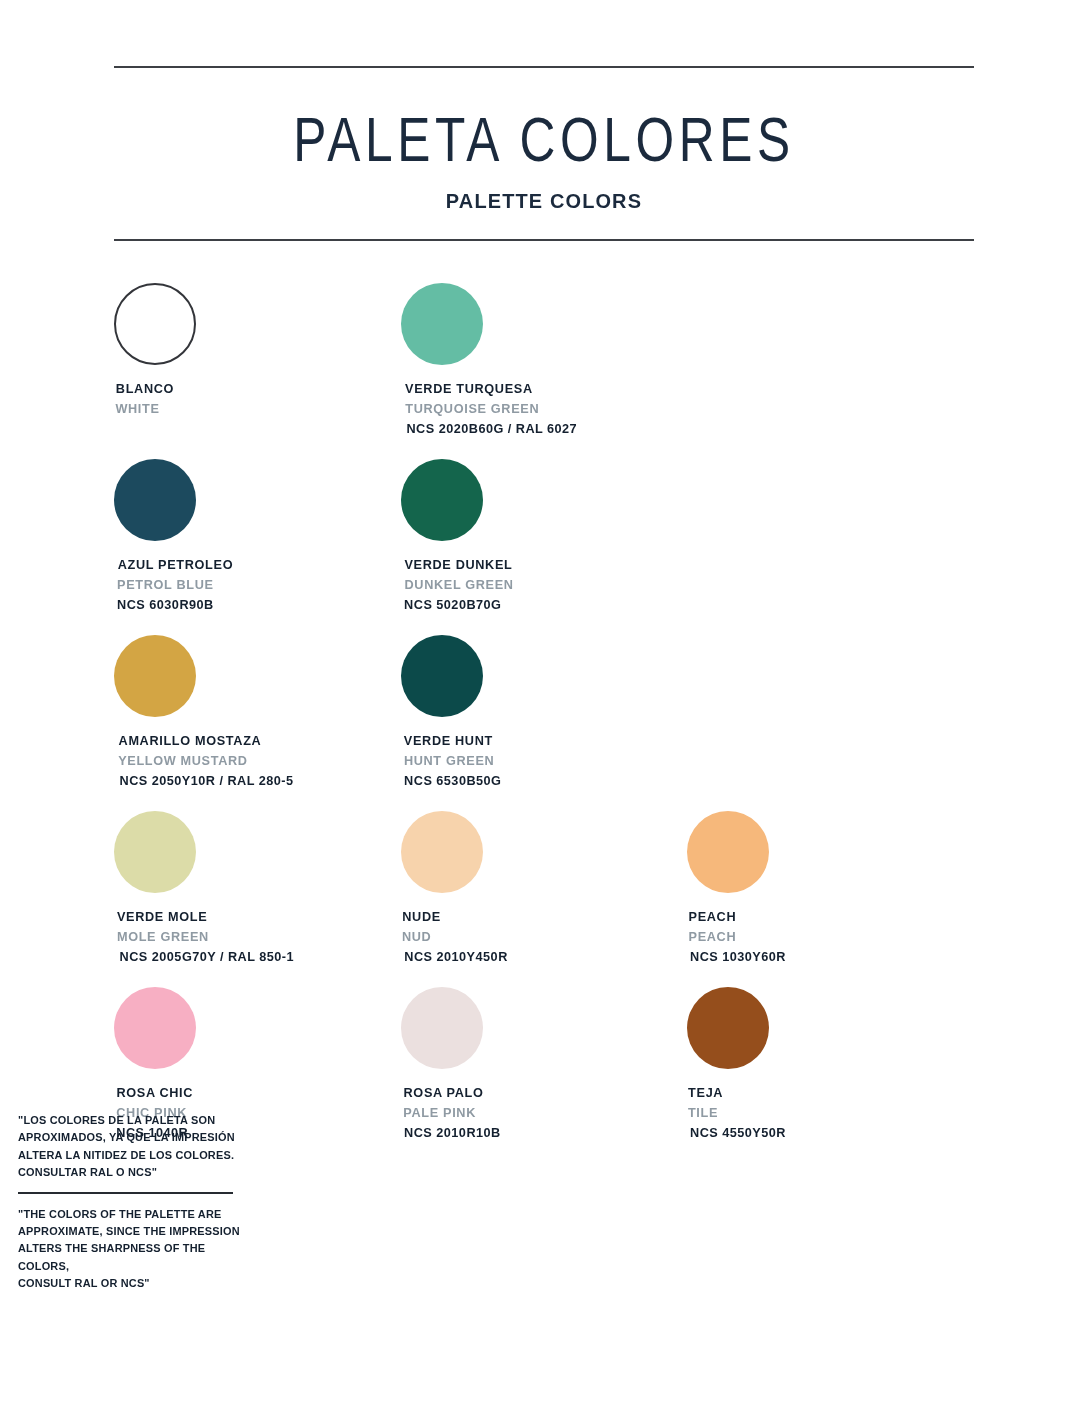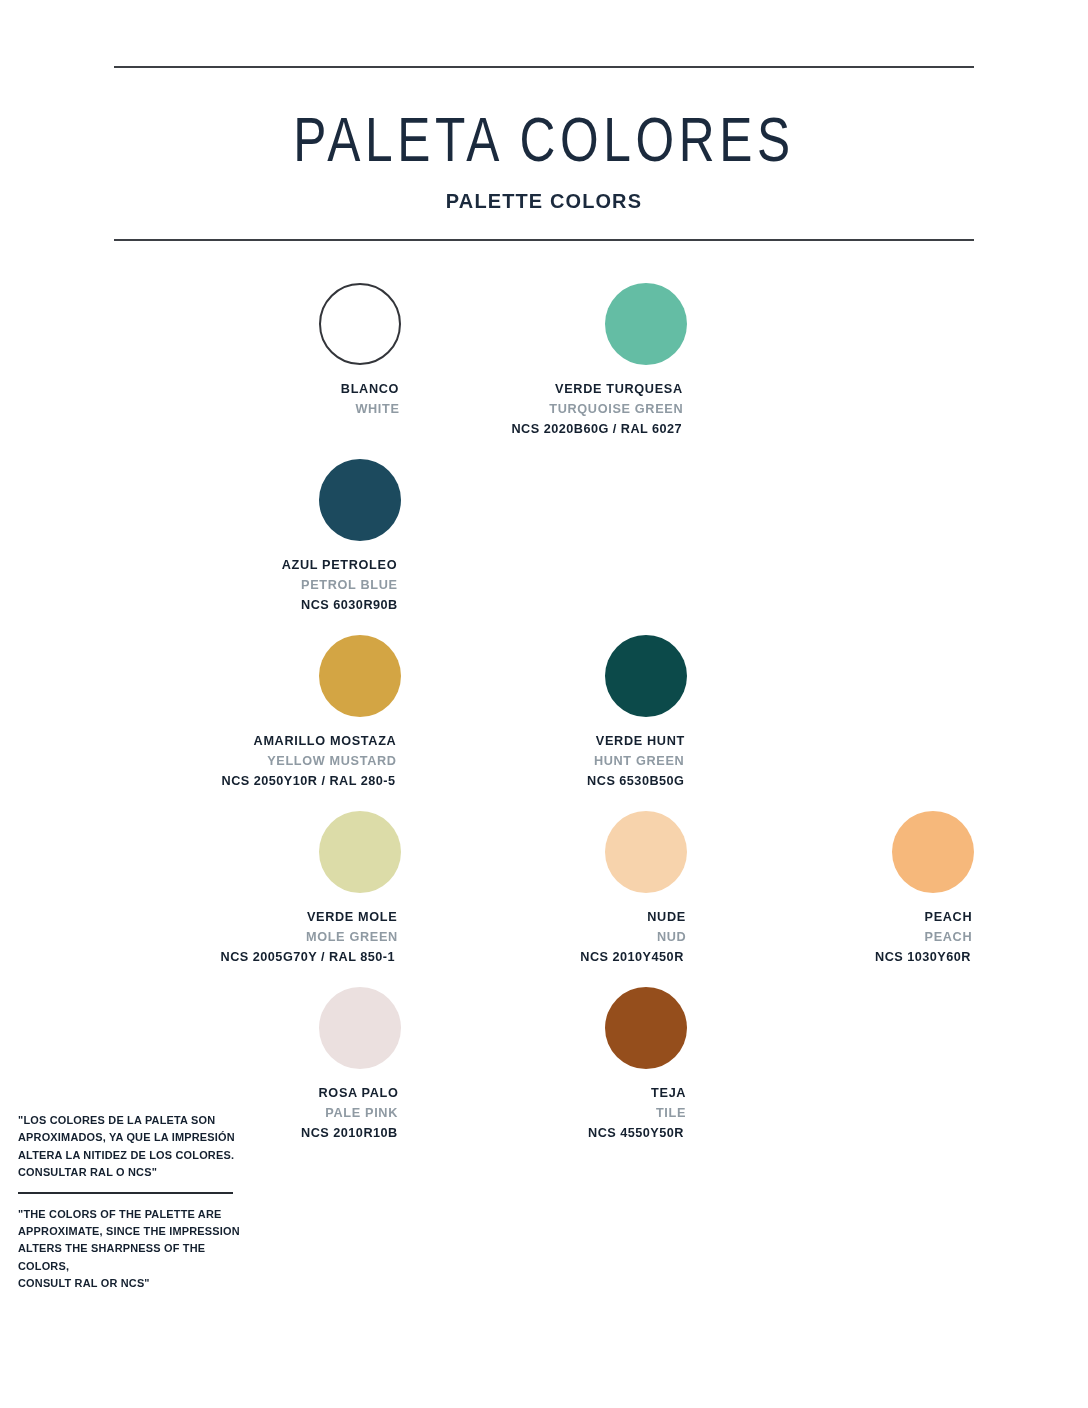--- a/index.html
+++ b/index.html
@@ -71,21 +71,21 @@
   }
   .row {
     display: flex;
     width: 100%;
     margin-bottom: 4px;
   }
   .cell {
     width: 33.333%;
     display: flex;
     flex-direction: column;
-    align-items: flex-end;
+    align-items: flex-start;
     padding-top: 8px;
     min-height: 172px;
     box-sizing: border-box;
   }
   .cell.empty { visibility: hidden; }
   .dot {
     width: 82px;
     height: 82px;
     border-radius: 50%;
     margin-bottom: 14px;
@@ -177,20 +177,26 @@
           <div class="code">NCS 2020B60G / RAL 6027</div>
         </div>
       </div>
       <div class="row">
         <div class="cell">
           <div class="dot" style="background: rgb(28, 74, 94);"></div>
           <div class="name-es">AZUL PETROLEO</div>
           <div class="name-en">PETROL BLUE</div>
           <div class="code">NCS 6030R90B</div>
         </div>
+        <div class="cell">
+          <div class="dot" style="background: rgb(20, 101, 76);"></div>
+          <div class="name-es">VERDE DUNKEL</div>
+          <div class="name-en">DUNKEL GREEN</div>
+          <div class="code">NCS 5020B70G</div>
+        </div>
       </div>
       <div class="row">
         <div class="cell">
           <div class="dot" style="background: rgb(211, 165, 68);"></div>
           <div class="name-es">AMARILLO MOSTAZA</div>
           <div class="name-en">YELLOW MUSTARD</div>
           <div class="code">NCS 2050Y10R / RAL 280-5</div>
         </div>
         <div class="cell">
           <div class="dot" style="background: rgb(12, 74, 74);"></div>
@@ -213,20 +219,26 @@
           <div class="code">NCS 2010Y450R</div>
         </div>
         <div class="cell">
           <div class="dot" style="background: rgb(246, 184, 123);"></div>
           <div class="name-es">PEACH</div>
           <div class="name-en">PEACH</div>
           <div class="code">NCS 1030Y60R</div>
         </div>
       </div>
       <div class="row">
+        <div class="cell">
+          <div class="dot" style="background: rgb(247, 175, 195);"></div>
+          <div class="name-es">ROSA CHIC</div>
+          <div class="name-en">CHIC PINK</div>
+          <div class="code">NCS 1040R</div>
+        </div>
         <div class="cell">
           <div class="dot" style="background: rgb(235, 224, 223);"></div>
           <div class="name-es">ROSA PALO</div>
           <div class="name-en">PALE PINK</div>
           <div class="code">NCS 2010R10B</div>
         </div>
         <div class="cell">
           <div class="dot" style="background: rgb(149, 78, 28);"></div>
           <div class="name-es">TEJA</div>
           <div class="name-en">TILE</div>

